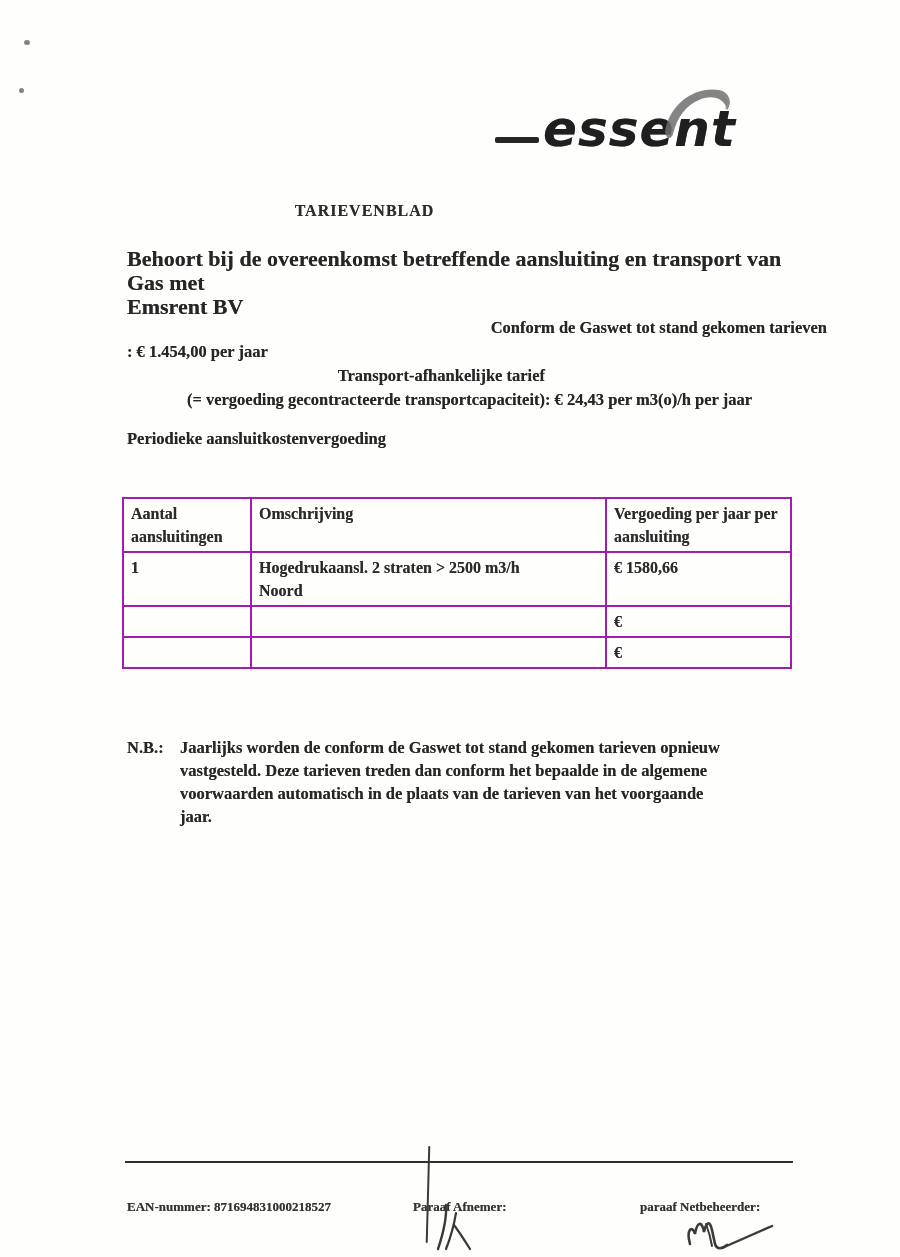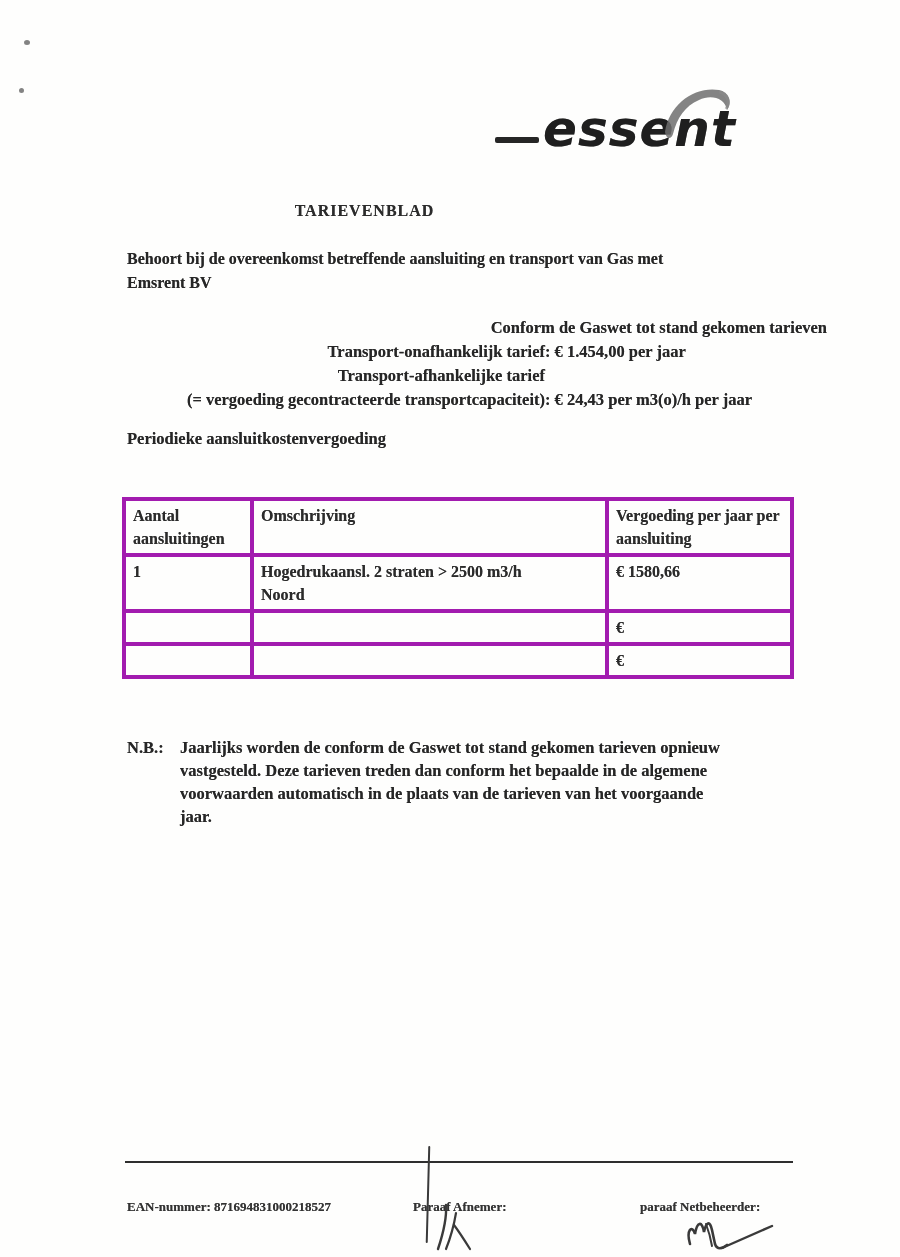--- a/index.html
+++ b/index.html
@@ -31,40 +31,40 @@
   .logo-swirl { position:absolute; left:158px; top:-16px; }
 
   
   .doc-title {
     position:absolute; left:0; top:202px; width:729px;
     text-align:center; font-weight:bold; font-size:16px;
     letter-spacing:1px; color:#2b2b2b;
   }
   .intro {
     position:absolute; left:127px; top:247px; width:680px;
-    font-weight:bold; font-size:16px; line-height:24px;
+    font-weight:bold; font-size:22px; line-height:24px;
     white-space:pre-line;
   }
   .sec-gaswet { position:absolute; left:127px; top:316px; width:700px; font-size:16.5px; font-weight:bold; line-height:24px;text-align:right; }
   .tariff-row { display:flex; }
   .tariff-label { width:418px; flex:none; }
   .tariff-value { flex:none; }
   .sec-netbeheer { position:absolute; left:127px; top:427px; width:700px; font-size:16.5px; font-weight:bold; line-height:24px; }
 
   
   .doc-table {
     position:absolute; left:122px; top:497px; width:668px;
     border-collapse:collapse; table-layout:fixed;
     font-size:16px; font-weight:bold; color:#2b2b2b;
   }
   .doc-table col.c1 { width:128px; }
   .doc-table col.c2 { width:355px; }
   .doc-table col.c3 { width:185px; }
   .doc-table th, .doc-table td {
-    border:4px solid #a21caf;
+    border:2px solid #a21caf;
     vertical-align:top; text-align:left;
     padding:3px 7px;
     font-weight:bold;
     white-space:pre-line;
     line-height:23px;
   }
   .doc-table tr.hrow  th { height:50px; }
   .doc-table tr.row1  td { height:50px; }
   .doc-table tr.rowS  td { height:23px; }
 
@@ -106,21 +106,20 @@
   </div>
 
   <div class="doc-title">TARIEVENBLAD</div>
 
   <div class="intro">Behoort bij de overeenkomst betreffende aansluiting en transport van Gas met
 Emsrent BV</div>
 
   <div class="sec-gaswet">
     <div>Conform de Gaswet tot stand gekomen tarieven</div>
     <div class="tariff-row">
-      <span class="tariff-label">Transport-onafhankelijk tarief</span>
       <span class="tariff-value">: € 1.454,00 per jaar</span>
     </div>
     <div class="tariff-row">
       <span class="tariff-label">Transport-afhankelijke tarief</span>
       <span class="tariff-value"></span>
     </div>
     <div class="tariff-row">
       <span class="tariff-label">(= vergoeding gecontracteerde transportcapaciteit)</span>
       <span class="tariff-value">: € 24,43 per m3(o)/h per jaar</span>
     </div>

